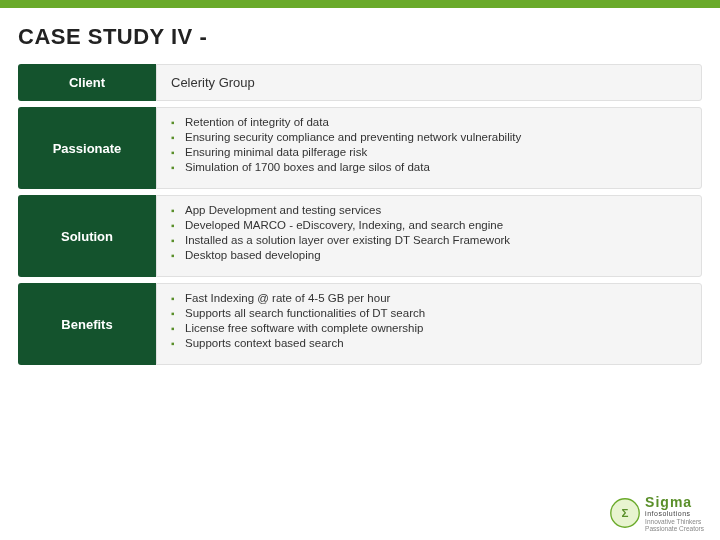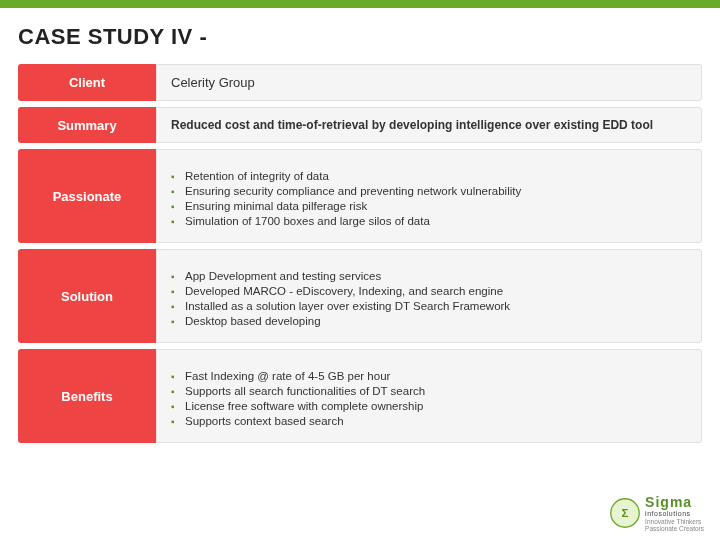--- a/index.html
+++ b/index.html
@@ -28,21 +28,21 @@
       color: #222;
       margin-bottom: 14px;
       letter-spacing: 0.5px;
     }
     .row {
       display: flex;
       margin-bottom: 6px;
       align-items: stretch;
     }
     .label-cell {
-      background: #ef4444;
+      background: #14532d;
       color: #fff;
       font-size: 13px;
       font-weight: bold;
       width: 138px;
       min-width: 138px;
       display: flex;
       align-items: center;
       justify-content: center;
       padding: 10px 8px;
       border-radius: 3px 0 0 3px;
@@ -54,21 +54,21 @@
       flex: 1;
       padding: 10px 14px;
       font-size: 11.5px;
       color: #333;
       border-radius: 0 3px 3px 0;
       display: flex;
       align-items: center;
     }
     .content-cell.tall {
       align-items: flex-start;
-      padding-top: 20px;
+      padding-top: 8px;
       padding-bottom: 12px;
     }
     .bullet-list {
       list-style: none;
       padding: 0;
     }
     .bullet-list li {
       margin-bottom: 3px;
       padding-left: 14px;
       position: relative;
@@ -129,26 +129,20 @@
 <div class="top-bar"></div>
 <div class="page">
   <div class="page-title">CASE STUDY IV -</div>
 
   <div id="rows-container">
       <div class="row">
         <div class="label-cell">Client</div>
         <div class="content-cell" style="font-size: 13px;">Celerity Group</div>
       </div>
       <div class="row">
-        <div class="label-cell">Summary</div>
-        <div class="content-cell">
-          <span class="summary-text"><strong>Reduced cost and time-of-retrieval by developing intelligence over existing EDD tool</strong></span>
-        </div>
-      </div>
-      <div class="row">
         <div class="label-cell">Passionate</div>
         <div class="content-cell tall">
           <ul class="bullet-list">
             <li>Retention of integrity of data</li>
             <li>Ensuring security compliance and preventing network vulnerability</li>
             <li>Ensuring minimal data pilferage risk</li>
             <li>Simulation of 1700 boxes and large silos of data</li>
           </ul>
         </div>
       </div>

